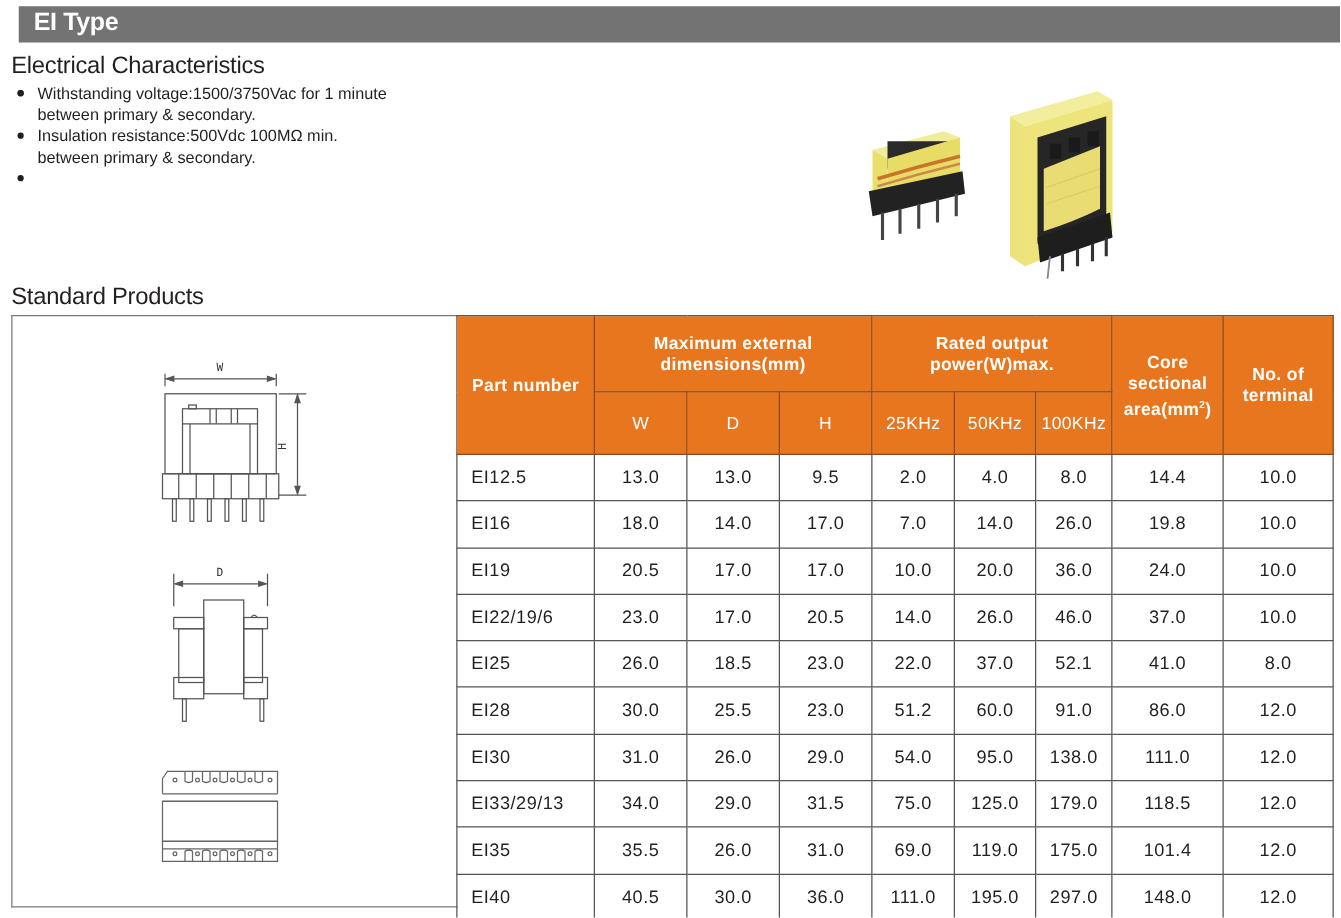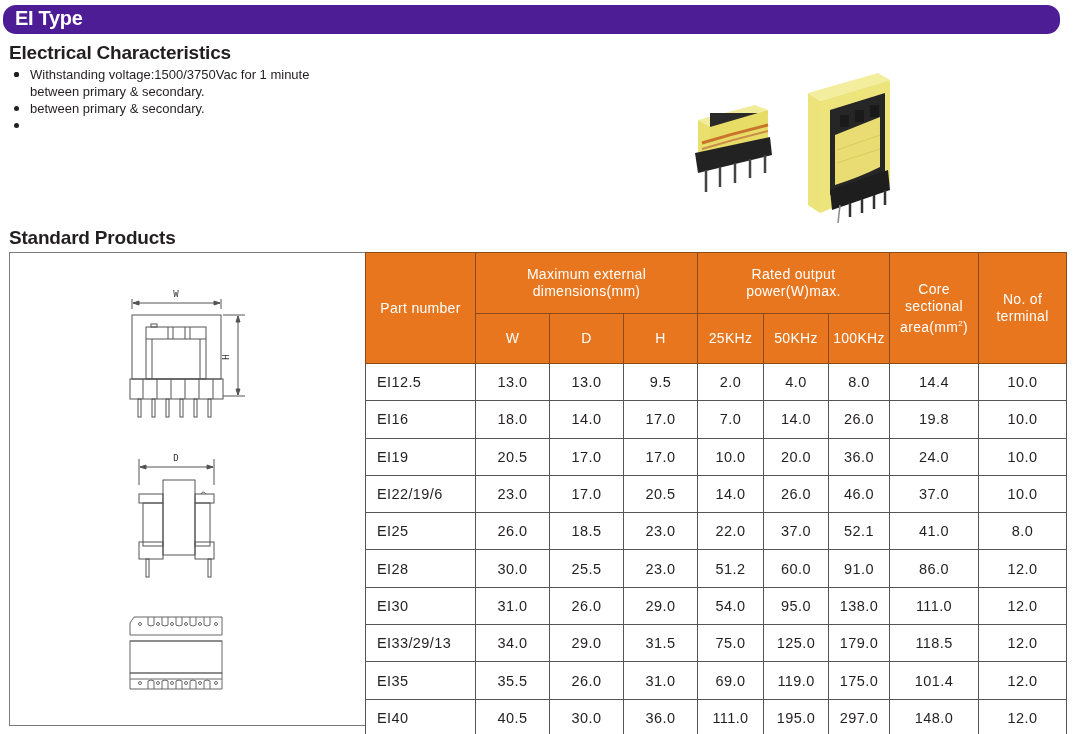--- a/index.html
+++ b/index.html
@@ -1,30 +1,29 @@
 <!DOCTYPE html>
 <html><head>
 <meta charset="utf-8">
 <style>
   * { box-sizing: border-box; margin: 0; padding: 0; }
   html, body { width: 1073px; height: 734px; background: #ffffff; overflow: hidden; }
   body { position: relative; font-family: "Liberation Sans", "DejaVu Sans", sans-serif; color: #231f20; }
 
   .title-bar {
-    position: absolute; left: 3px; top: 5px; width: 1057px; height: 29px;
-    background: #4c1d95;
-    border-radius: 13px;
+    position: absolute; left: 15px; top: 5px; width: 1057px; height: 29px;
+    background: #737373;
   }
   .title-bar span {
     position: absolute; left: 12px; top: 2px;
     color: #ffffff; font-weight: bold; font-size: 20px; letter-spacing: -0.3px;
   }
 
   .section-title {
-    position: absolute; left: 9px; font-weight: bold; font-size: 19px; color: #231f20;
+    position: absolute; left: 9px; font-weight: normal; font-size: 19px; color: #231f20;
     letter-spacing: -0.2px;
   }
   #sec-elec { top: 42px; }
   #sec-std { top: 227px; }
 
   .spec-list { position: absolute; left: 12px; top: 66px; list-style: none; }
   .spec-list li {
     position: relative; padding-left: 18px; font-size: 13px; line-height: 17px; color: #231f20;
   }
   .spec-list li .bullet {
@@ -41,42 +40,42 @@
   .drawing-panel svg { position: absolute; }
 
   table.products {
     position: absolute; left: 365px; top: 252px; width: 701px; height: 474px;
     border-collapse: collapse; table-layout: fixed;
   }
   table.products th {
     background: #e8761e; color: #ffffff; font-weight: normal; font-size: 14px;
     line-height: 17px; border: 1px solid #8a4a1a; text-align: center; letter-spacing: 0.3px;
   }
-  table.products th.grp { height: 61px; }
+  table.products th.grp { height: 61px; font-weight: bold; }
   table.products th.sub { height: 50px; }
   table.products td {
     height: 37.3px; border: 1px solid #555; font-size: 14.5px; text-align: center; color: #231f20;
     letter-spacing: 0.4px;
   }
   table.products td.pn { text-align: left; padding-left: 11px; }
   sup { font-size: 8px; vertical-align: 6px; }
 </style>
 </head>
 <body>
 
 <div class="title-bar">
   <span>EI Type</span>
 </div>
 
 <div class="section-title" id="sec-elec">Electrical Characteristics</div>
 
 <ul class="spec-list">
   <li><span class="bullet"></span></li>
   <li><span class="bullet"></span><span>Withstanding voltage:1500/3750Vac for 1 minute</span><span class="cont">between primary &amp; secondary.</span></li>
-  <li><span class="bullet"></span><span class="cont">between primary &amp; secondary.</span></li>
+  <li><span class="bullet"></span><span>Insulation resistance:500Vdc 100MΩ  min.</span><span class="cont">between primary &amp; secondary.</span></li>
   <li><span class="bullet"></span></li>
 </ul>
 
 <div class="photo-area">
   <svg width="270" height="170" viewBox="0 0 270 170">
 
     <g>
       <polygon points="18,65 75,50 88,55 30,72" fill="#f1ec9a"></polygon>
       <polygon points="18,65 30,72 30,110 18,102" fill="#e8df6c"></polygon>
       <rect x="30" y="58" width="55" height="22" fill="#2a2a2a"></rect>

